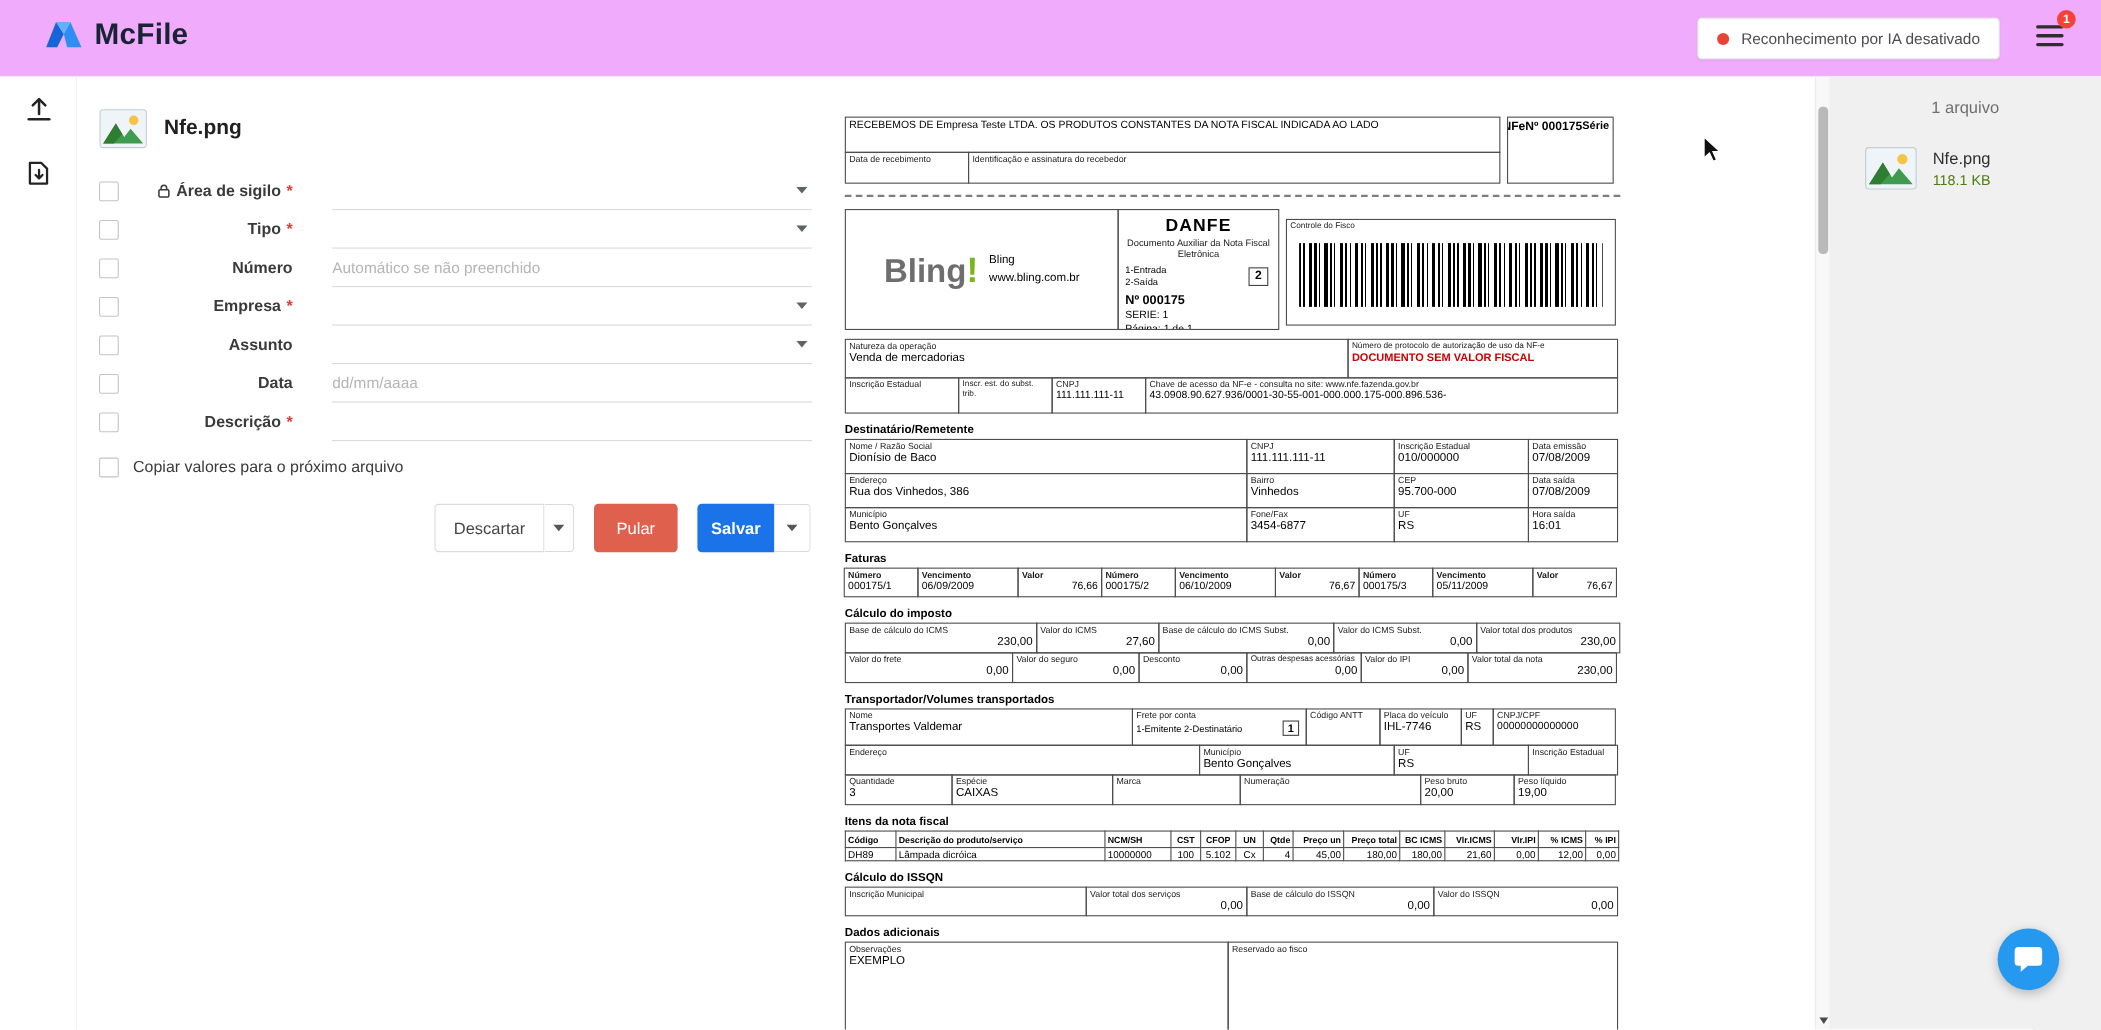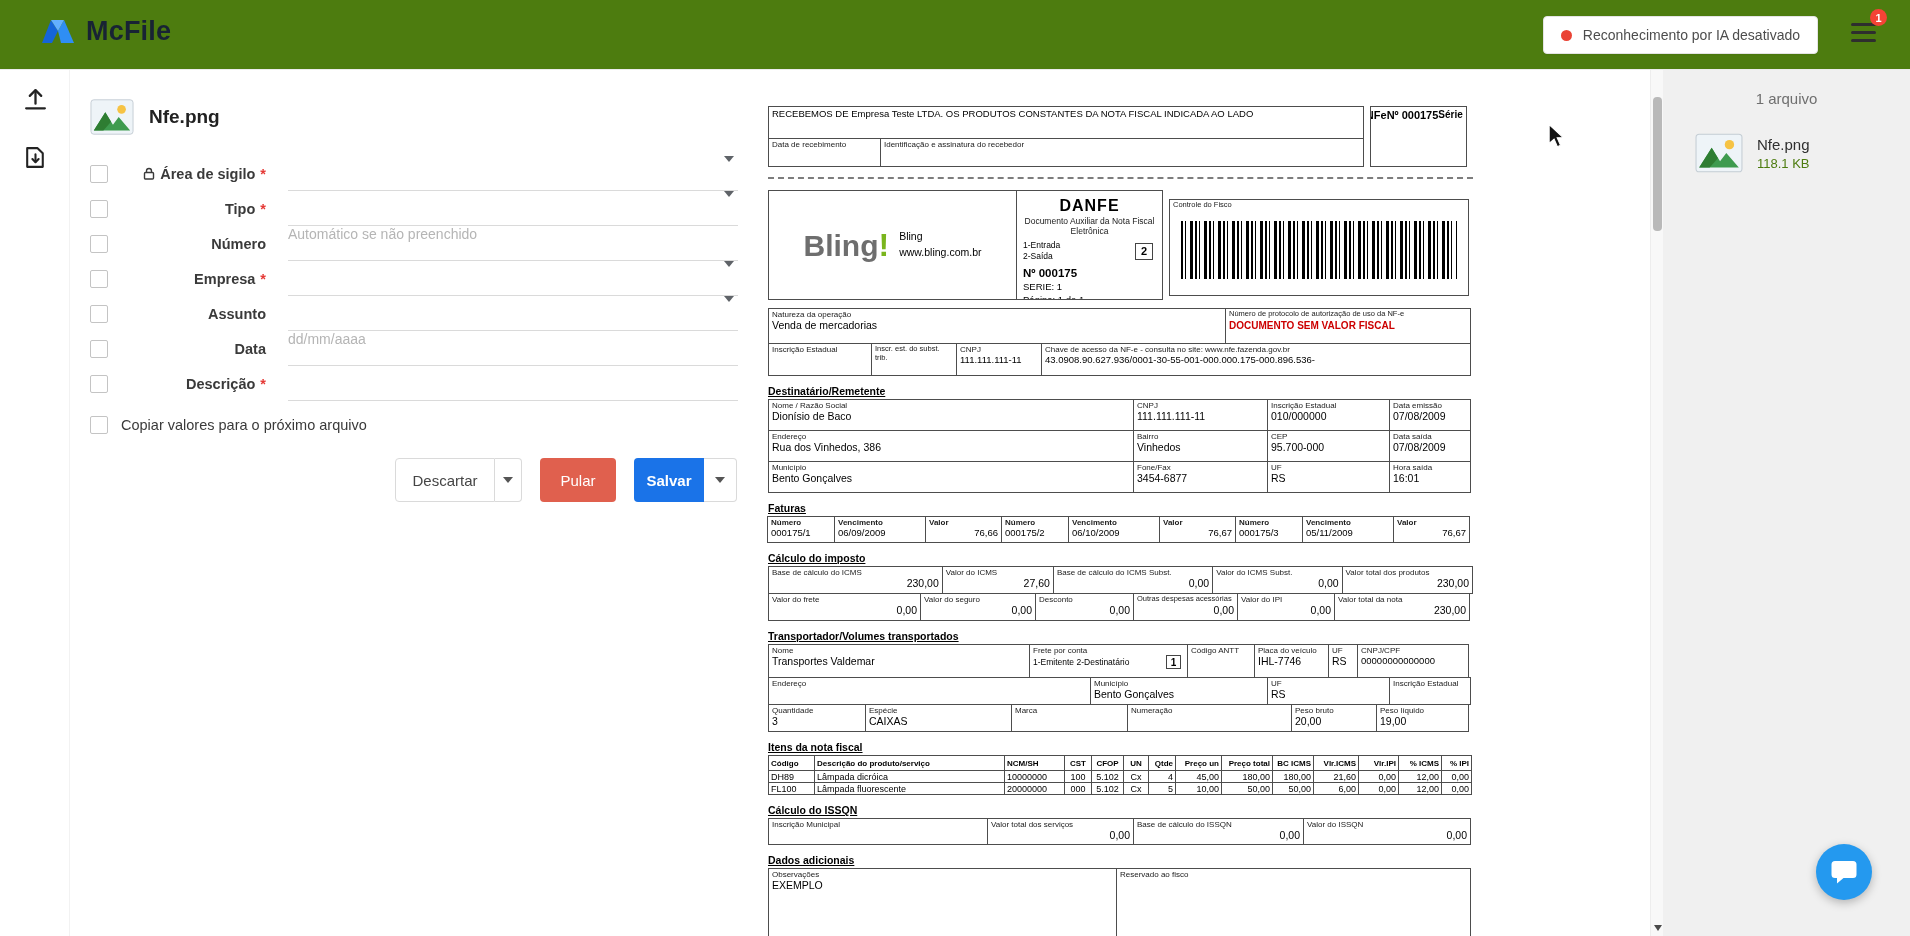--- a/index.html
+++ b/index.html
@@ -1,20 +1,20 @@
 <!DOCTYPE html>
 <html><head>
 <meta charset="utf-8">
 <style>
   *{margin:0;padding:0;box-sizing:border-box;}
   html,body{width:1910px;height:936px;overflow:hidden;background:#fff;font-family:"Liberation Sans",sans-serif;}
   body{position:relative;}
 
   
-  .topbar{position:absolute;top:0;left:0;width:1910px;height:70px;background:#4d7c0f;border-bottom:1px solid #ececec;z-index:20;}
+  .topbar{position:absolute;top:0;left:0;width:1910px;height:70px;background:#f0abfc;border-bottom:1px solid #ececec;z-index:20;}
   .brand{position:absolute;left:40px;top:16px;display:flex;align-items:center;gap:10px;cursor:pointer;}
   .brand-text{font-size:27px;font-weight:bold;color:#182334;letter-spacing:.2px;}
   .ia-btn{position:absolute;right:92px;top:16px;height:38px;display:flex;align-items:center;gap:11px;background:#fff;border:1px solid #e4e4e4;border-radius:4px;padding:0 17px;font-size:14px;color:#4d4d4d;font-family:inherit;box-shadow:0 1px 2px rgba(0,0,0,.05);cursor:pointer;}
   .ia-dot{width:11px;height:11px;border-radius:50%;background:#ea4335;}
   .menu-btn{position:absolute;right:28px;top:18px;width:38px;height:36px;cursor:pointer;}
   .menu-btn .bar{width:25px;height:3px;background:#2e2e2e;border-radius:2px;margin:5px auto 0;}
   .menu-badge{position:absolute;top:-9px;right:-5px;min-width:17px;height:17px;border-radius:50%;background:#f44336;color:#fff;font-size:11px;display:flex;align-items:center;justify-content:center;font-weight:bold;}
 
   
   .rail{position:absolute;left:0;top:70px;width:70px;height:866px;background:#fff;border-right:1px solid #f2f2f2;}
@@ -22,21 +22,21 @@
 
   
   .form-area{position:absolute;left:90px;top:98px;width:648px;}
   .file-head{display:flex;align-items:center;gap:15px;}
   .file-title{font-size:19px;font-weight:bold;color:#212121;}
   .fields{margin-top:20px;}
   .frow{display:flex;align-items:center;height:35px;}
   .fcb{width:18px;height:18px;border:1px solid #c4c4c4;border-radius:2px;background:#fff;flex:0 0 auto;cursor:pointer;}
   .flabel{width:158px;text-align:right;font-size:14.5px;color:#3a3a3a;font-weight:bold;display:flex;justify-content:flex-end;align-items:center;gap:5px;}
   .star{color:#e53935;}
-  .fctrl{flex:1;margin-left:22px;height:100%;border-bottom:1px solid #dadada;display:flex;align-items:flex-start;position:relative;}
+  .fctrl{flex:1;margin-left:36px;height:100%;border-bottom:1px solid #dadada;display:flex;align-items:center;position:relative;}
   .fctrl.sel{cursor:pointer;}
   .fctrl input{width:100%;border:0;outline:0;background:transparent;font-size:14px;color:#333;font-family:inherit;}
   .fctrl input::placeholder{color:#b5b5b5;}
   .chev{position:absolute;right:4px;width:0;height:0;border-left:5px solid transparent;border-right:5px solid transparent;border-top:6px solid #5f6368;}
   .copy-row{display:flex;align-items:center;gap:13px;margin-top:15px;font-size:14.5px;color:#3a3a3a;}
   .btn-row{display:flex;align-items:center;margin-top:24px;margin-left:305px;}
   .btn{height:44px;font-size:15px;font-family:inherit;cursor:pointer;display:flex;align-items:center;justify-content:center;text-align:center;}
   .btn-discard{width:100px;background:#fff;border:1px solid #dadada;color:#454545;border-radius:4px 0 0 4px;}
   .btn-caret{width:27px;height:44px;background:#fff;border:1px solid #dadada;border-left:0;border-radius:0 4px 4px 0;display:flex;align-items:center;justify-content:center;cursor:pointer;}
   .caret{width:0;height:0;border-left:5px solid transparent;border-right:5px solid transparent;border-top:6px solid #555;}
@@ -50,21 +50,21 @@
   .c{border:1px solid #4d4d4d;padding:1px 3px;overflow:hidden;}
   .r .c + .c{margin-left:-1px;}
   .stack .r + .r{margin-top:-1px;}
   .dl{display:block;font-size:8px;line-height:1.15;color:#1a1a1a;white-space:nowrap;}
   .dl.wr{white-space:normal;font-size:7.5px;}
   .dv{display:block;font-size:10.5px;line-height:1.3;white-space:nowrap;}
   .rt{text-align:right;}
   .ct{text-align:center;}
   .lt{text-align:left;}
   .b{font-weight:bold;}
-  .sect{font-size:10.5px;font-weight:bold;margin:9px 0 2px;color:#000;text-decoration:underline;}
+  .sect{font-size:10.5px;font-weight:bold;margin:9px 0 2px;color:#000;}
   .dash{border-top:2px dashed #7d7d7d;margin:10px 0 11px;}
   .bling-big{font-size:30px;font-weight:bold;color:#6e6e6e;}
   .bling-bang{color:#7ab51d;font-size:32px;}
   .tipo-box{display:inline-flex;align-items:center;justify-content:center;width:18px;height:17px;border:1px solid #444;font-size:11px;font-weight:bold;margin-right:3px;background:#fff;}
   .barcode{margin:11px 8px 0;height:58px;background:repeating-linear-gradient(90deg,#000 0,#000 2px,#fff 2px,#fff 4px,#000 4px,#000 5px,#fff 5px,#fff 9px,#000 9px,#000 12px,#fff 12px,#fff 14px);}
   .items{border-collapse:collapse;width:703px;table-layout:fixed;margin-top:1px;}
   .items th,.items td{border:1px solid #4d4d4d;padding:0 2px;white-space:nowrap;overflow:hidden;}
   .items th{font-size:8px;height:15px;font-weight:bold;}
   .items td{font-size:9px;height:12px;}
 
@@ -598,36 +598,20 @@
           <td class="rt">4</td>
           <td class="rt">45,00</td>
           <td class="rt">180,00</td>
           <td class="rt">180,00</td>
           <td class="rt">21,60</td>
           <td class="rt">0,00</td>
           <td class="rt">12,00</td>
           <td class="rt">0,00</td>
         </tr>
 
-        <tr>
-          <td class="lt">FL100</td>
-          <td class="lt">Lâmpada fluorescente</td>
-          <td class="lt">20000000</td>
-          <td class="ct">000</td>
-          <td class="ct">5.102</td>
-          <td class="ct">Cx</td>
-          <td class="rt">5</td>
-          <td class="rt">10,00</td>
-          <td class="rt">50,00</td>
-          <td class="rt">50,00</td>
-          <td class="rt">6,00</td>
-          <td class="rt">0,00</td>
-          <td class="rt">12,00</td>
-          <td class="rt">0,00</td>
-        </tr>
       </tbody>
   </table>
 
   <div class="sect">Cálculo do ISSQN</div>
   <div class="r">
     <div class="c" style="width:220px;height:27px">
         <span class="dl">Inscrição Municipal</span>
       </div>
     <div class="c" style="width:147px;height:27px">
         <span class="dl">Valor total dos serviços</span>

